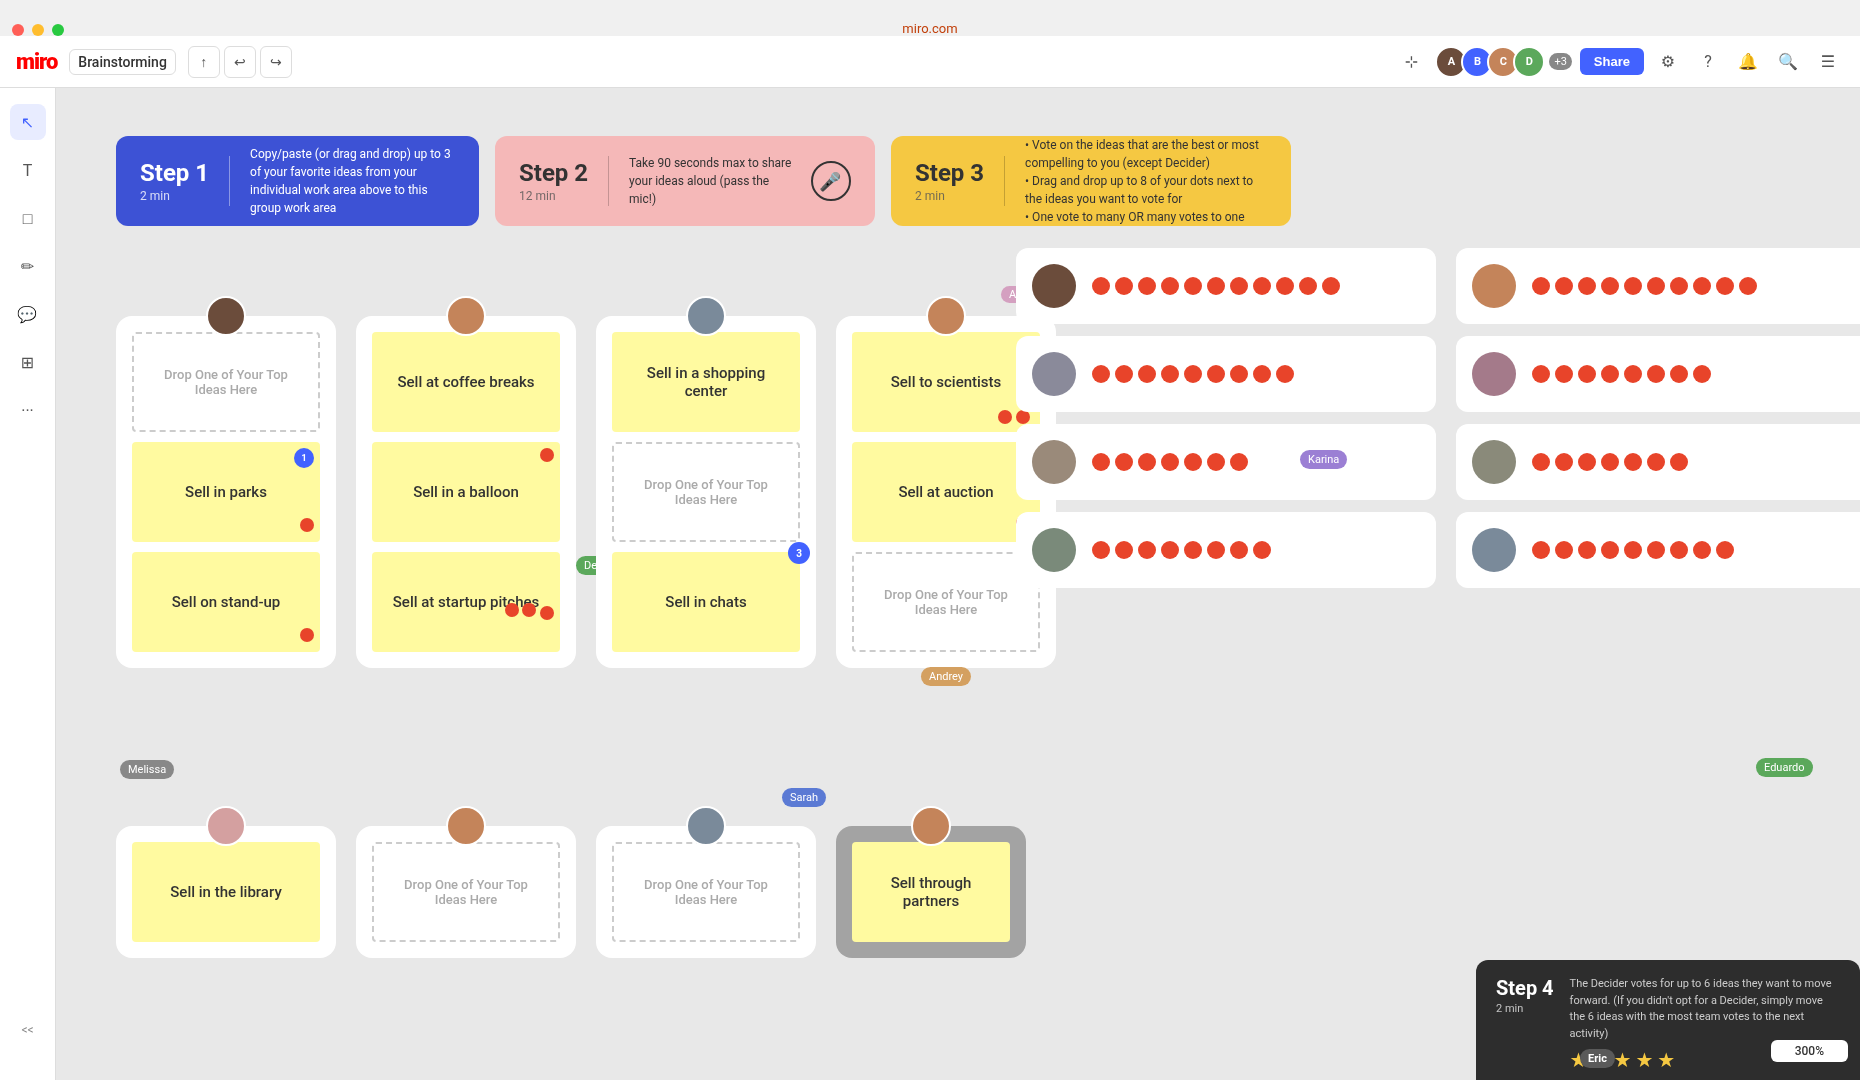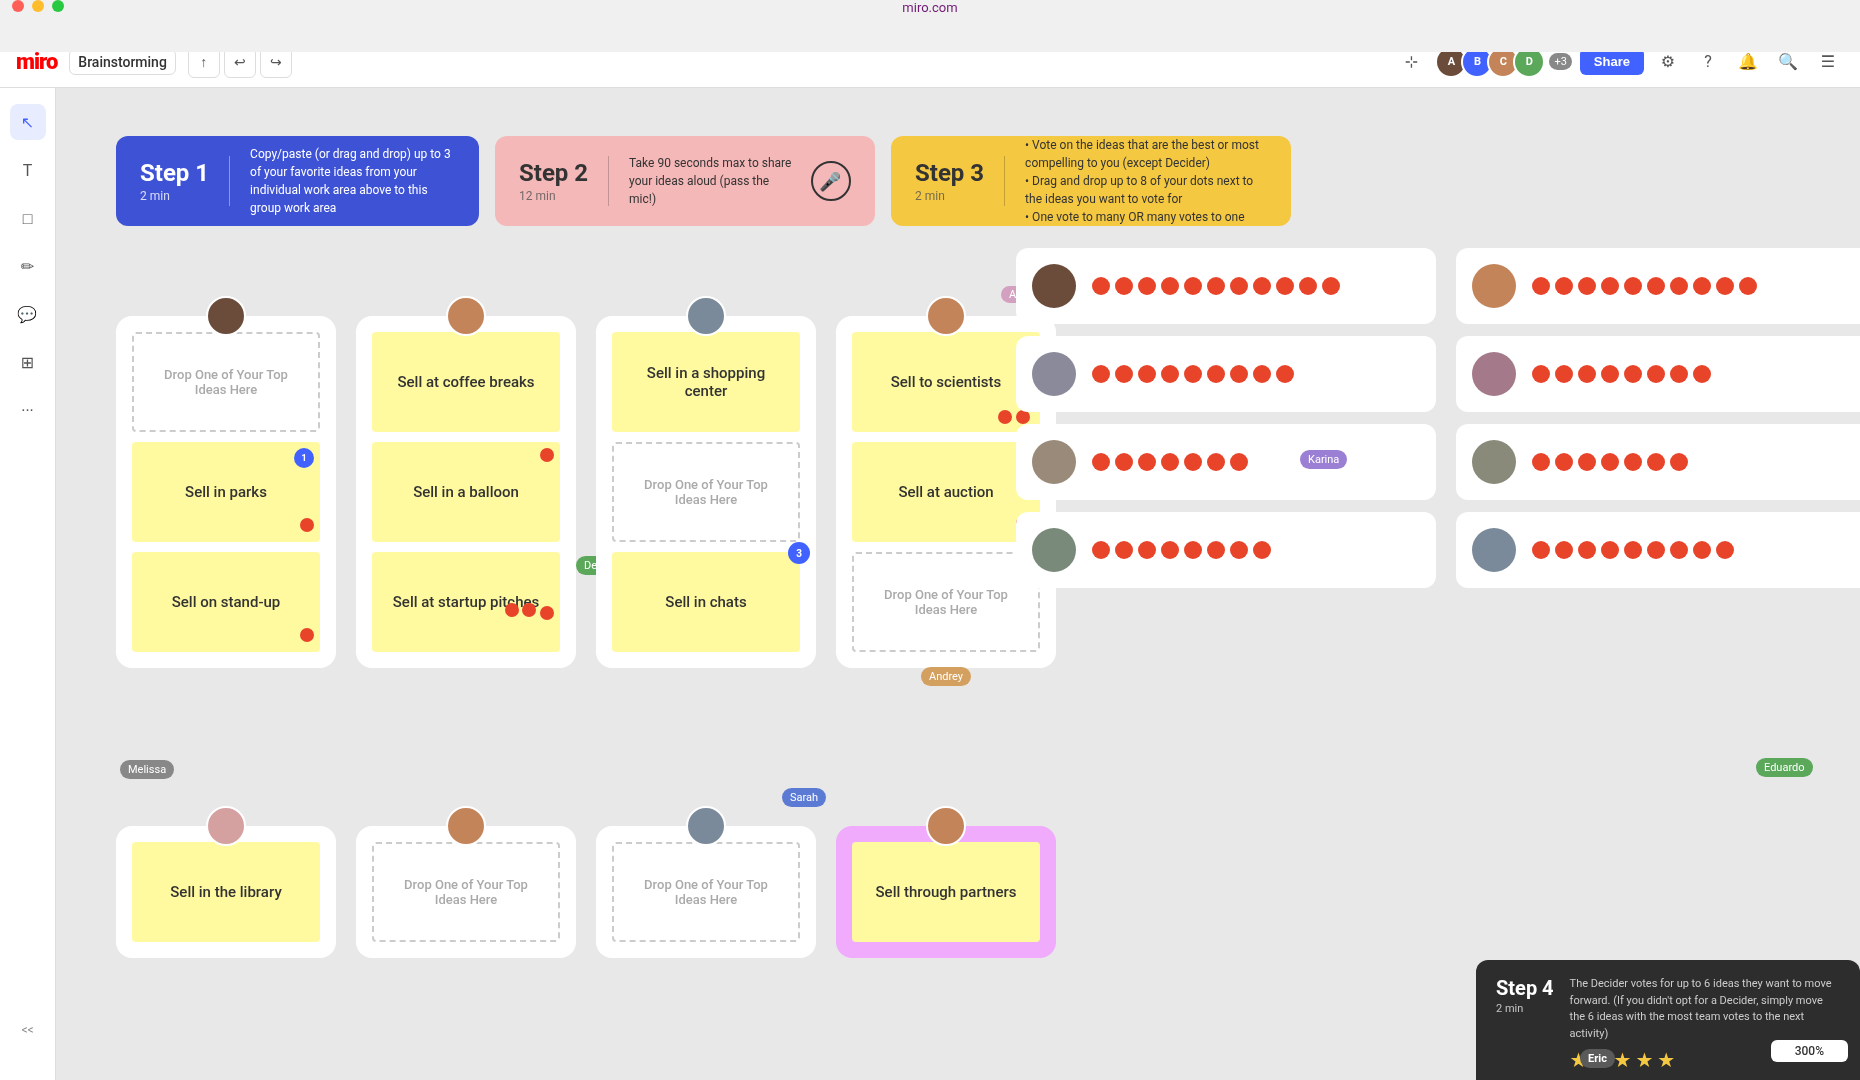--- a/index.html
+++ b/index.html
@@ -9,27 +9,27 @@
       width: 1860px;
       height: 1080px;
       overflow: hidden;
       position: relative;
     }
 
     
     .title-bar {
       position: absolute;
       top: 0; left: 0; right: 0;
-      height: 52px;
+      height: 36px;
       background: #f0f0f0;
       display: flex;
-      align-items: flex-start;
+      align-items: flex-end;
       justify-content: center;
       font-size: 13px;
-      color: #701a75;
+      color: #c2410c;
       z-index: 100;
     }
     .title-bar-buttons {
       position: absolute;
       left: 12px;
       display: flex;
       gap: 8px;
     }
     .title-btn {
       width: 12px; height: 12px;
@@ -754,21 +754,21 @@
     <div class="user-label" style="position:absolute; top:-38px; right:-10px; background:#5b7ad4;">Sarah</div>
     <div style="background:white; border-radius:16px; width:220px; padding:16px; min-height:120px; display:flex; flex-direction:column; gap:10px;">
       <div class="sticky sticky-placeholder">Drop One of Your Top Ideas Here</div>
     </div>
   </div>
 
   <div style="position:absolute; top:738px; left:780px;">
     <div style="position:absolute; top:-20px; left:50%; transform:translateX(-50%); z-index:10;">
       <div class="col-avatar-img" style="background:#c4845a; width:40px; height:40px; border-radius:50%;"></div>
     </div>
-    <div style="background:#f0abfc; border-radius:16px; width:220px; padding:16px; min-height:120px; display:flex; flex-direction:column; gap:10px;">
+    <div style="background:#a3a3a3; border-radius:16px; width:190px; padding:16px; min-height:120px; display:flex; flex-direction:column; gap:10px;">
       <div class="sticky sticky-yellow">
         <span>Sell through partners</span>
       </div>
     </div>
   </div>
 
   <div class="step4-card">
     <div>
       <div class="step4-title">Step 4</div>
       <div class="step4-min">2 min</div>

